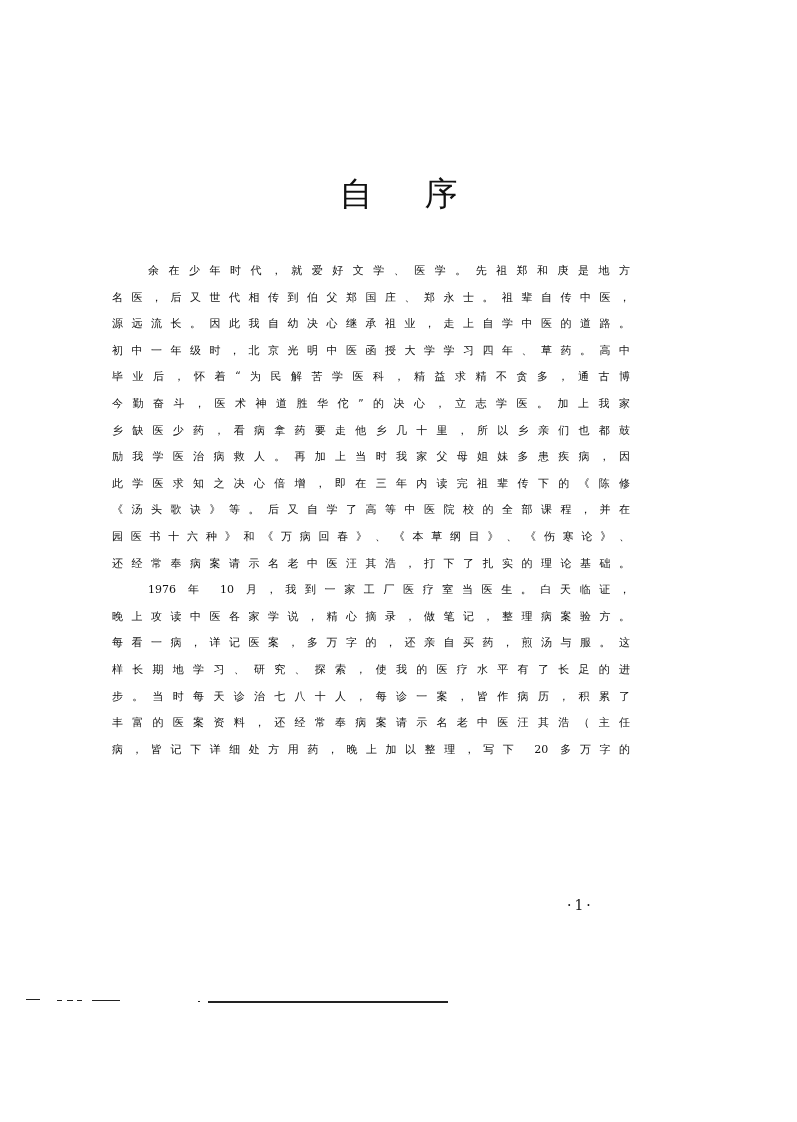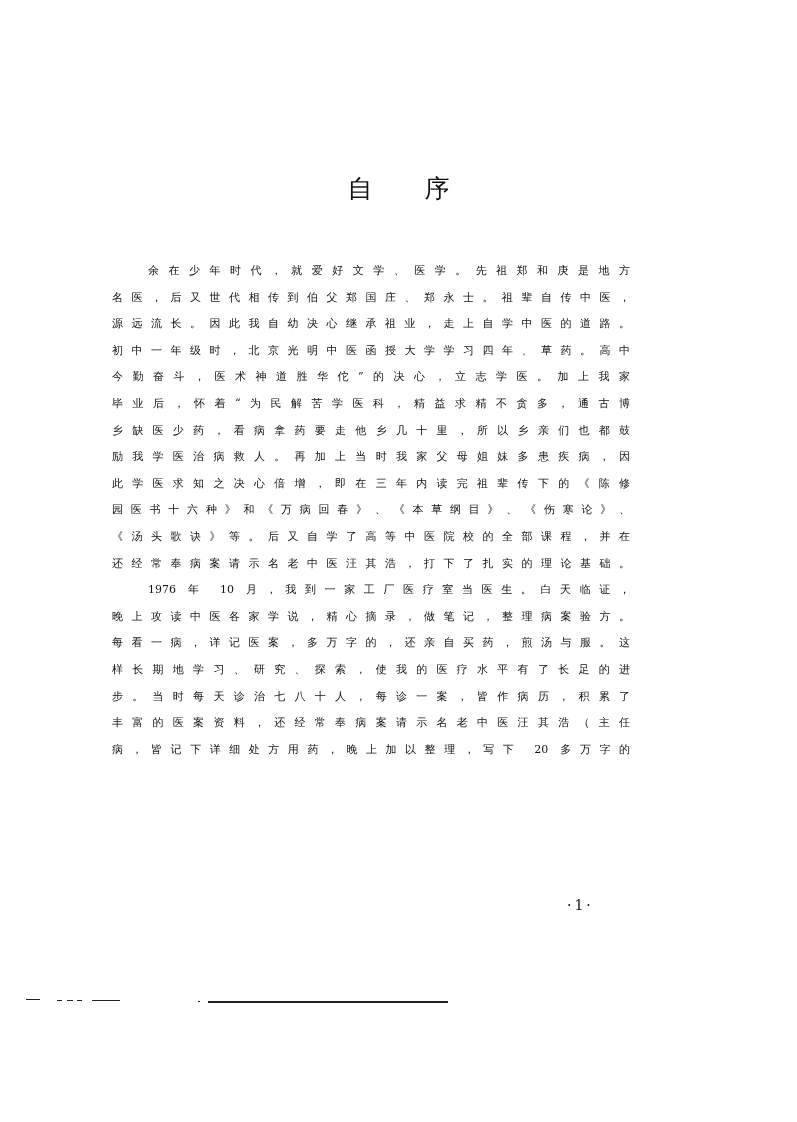--- a/index.html
+++ b/index.html
@@ -14,21 +14,21 @@
       overflow: hidden;
       font-family: "DejaVu Serif", "Liberation Serif", serif;
       color: #111111;
     }
     .page-title {
       position: absolute;
       top: 172px;
       left: 0;
       width: 797px;
       text-align: center;
-      font-size: 25px;
+      font-size: 33px;
       letter-spacing: 0;
     }
     .page-title span {
       display: inline-block;
     }
     .page-title .gap {
       width: 52px;
     }
     .body-text {
       position: absolute;
@@ -67,27 +67,27 @@
 <div class="page-title">
   <span>自</span><span class="gap"></span><span>序</span>
 </div>
 
 <div class="body-text">
   <div>
     <div class="line indent">余在少年时代，就爱好文学、医学。先祖郑和庚是地方</div>
     <div class="line">名医，后又世代相传到伯父郑国庄、郑永士。祖辈自传中医，</div>
     <div class="line">源远流长。因此我自幼决心继承祖业，走上自学中医的道路。</div>
     <div class="line">初中一年级时，北京光明中医函授大学学习四年、草药。高中</div>
+    <div class="line">毕业后，怀着“为民解苦学医科，精益求精不贪多，通古博</div>
     <div class="line">今勤奋斗，医术神道胜华佗”的决心，立志学医。加上我家</div>
-    <div class="line">毕业后，怀着“为民解苦学医科，精益求精不贪多，通古博</div>
     <div class="line">乡缺医少药，看病拿药要走他乡几十里，所以乡亲们也都鼓</div>
     <div class="line">励我学医治病救人。再加上当时我家父母姐妹多患疾病，因</div>
     <div class="line">此学医求知之决心倍增，即在三年内读完祖辈传下的《陈修</div>
+    <div class="line">《汤头歌诀》等。后又自学了高等中医院校的全部课程，并在</div>
     <div class="line">园医书十六种》和《万病回春》、《本草纲目》、《伤寒论》、</div>
-    <div class="line">《汤头歌诀》等。后又自学了高等中医院校的全部课程，并在</div>
     <div class="line">还经常奉病案请示名老中医汪其浩，打下了扎实的理论基础。</div>
   </div>
   <div>
     <div class="line indent">1976 年 10 月，我到一家工厂医疗室当医生。白天临证，</div>
     <div class="line">晚上攻读中医各家学说，精心摘录，做笔记，整理病案验方。</div>
     <div class="line">每看一病，详记医案，多万字的，还亲自买药，煎汤与服。这</div>
     <div class="line">样长期地学习、研究、探索，使我的医疗水平有了长足的进</div>
     <div class="line">步。当时每天诊治七八十人，每诊一案，皆作病历，积累了</div>
     <div class="line">丰富的医案资料，还经常奉病案请示名老中医汪其浩（主任</div>
     <div class="line">病，皆记下详细处方用药，晚上加以整理，写下 20 多万字的</div>

